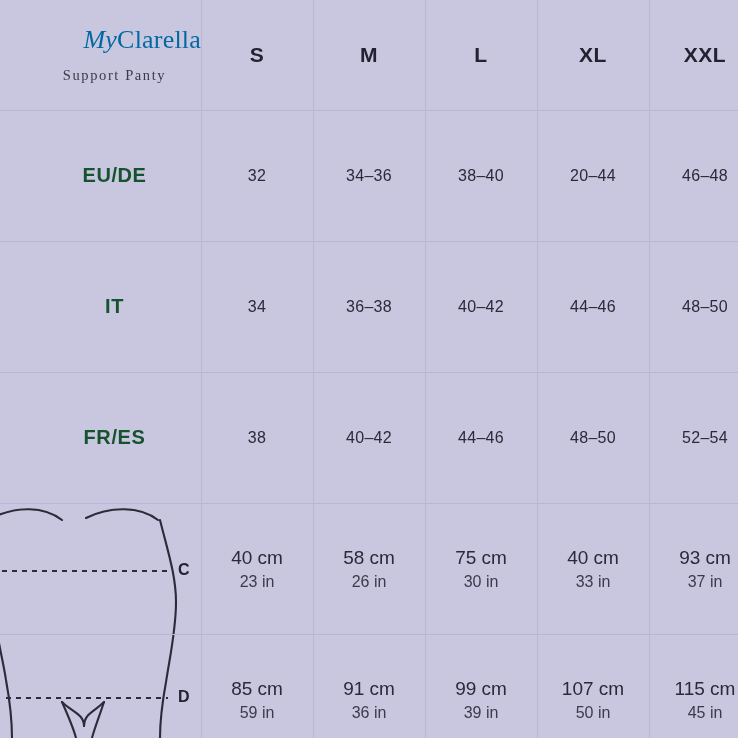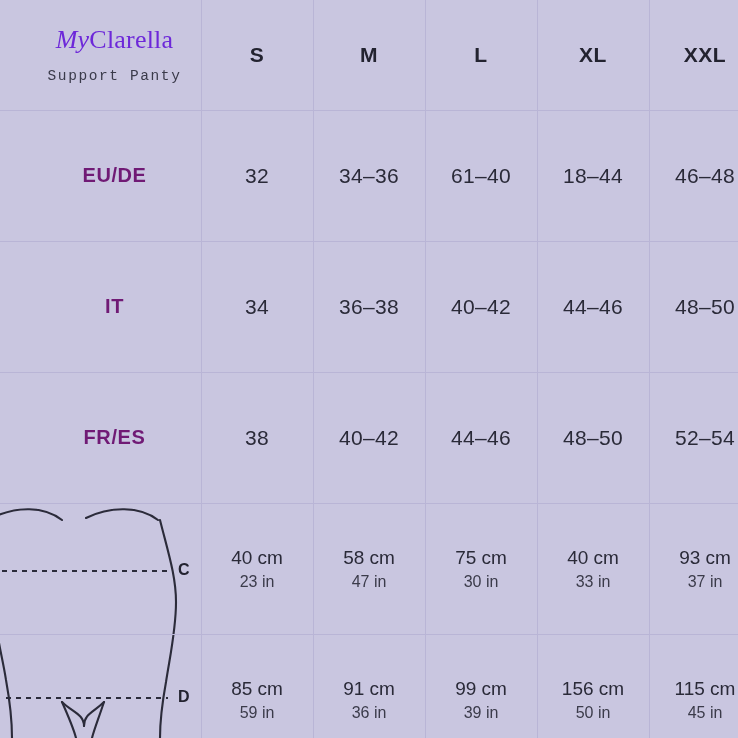--- a/index.html
+++ b/index.html
@@ -70,48 +70,49 @@
   }
 
   .brand-cell {
     text-align: left;
     padding-left: 28px !important;
   }
   .brand {
     font-family: "Liberation Serif", serif;
     font-size: 26px;
     letter-spacing: 0.2px;
-    color: #6d28d9;
+    color: #0369a1;
     line-height: 1.1;
     white-space: nowrap;
+    text-align: right;
   }
   .brand .my {
     font-style: italic;
     font-family: "Liberation Serif", serif;
   }
   .brand-sub {
     margin-top: 13px;
     font-size: 14.5px;
     letter-spacing: 1.6px;
     color: #3a3a4a;
-    font-family: Liberation Mono, monospace;
+    font-family: Liberation Serif, serif;
   }
 
   
   .row-size { height: 131px; }
   .row-label {
     text-align: center;
     padding-left: 28px !important;
     font-size: 20px;
     font-weight: bold;
     letter-spacing: 0.6px;
-    color: #701a75;
+    color: #14532d;
   }
   .cell-val {
-    font-size: 21px;
+    font-size: 16px;
     color: #2a2a38;
     letter-spacing: 0.3px;
   }
 
   
   .row-meas { height: 131px; }
   .meas-cell .cm {
     font-size: 19px;
     color: #2a2a38;
     line-height: 1.35;
@@ -199,22 +200,22 @@
         <td class="size-head">M</td>
         <td class="size-head">L</td>
         <td class="size-head">XL</td>
         <td class="size-head">XXL</td>
       </tr>
 
       <tr class="row-size">
         <td class="row-label">EU/DE</td>
         <td class="cell-val">32</td>
         <td class="cell-val">34–36</td>
-        <td class="cell-val">61–40</td>
-        <td class="cell-val">18–44</td>
+        <td class="cell-val">38–40</td>
+        <td class="cell-val">20–44</td>
         <td class="cell-val">46–48</td>
       </tr>
 
       <tr class="row-size">
         <td class="row-label">IT</td>
         <td class="cell-val">34</td>
         <td class="cell-val">36–38</td>
         <td class="cell-val">40–42</td>
         <td class="cell-val">44–46</td>
         <td class="cell-val">48–50</td>
@@ -230,21 +231,21 @@
       </tr>
 
       <tr class="row-meas">
         <td></td>
         <td class="meas-cell">
           <div class="cm">40 cm</div>
           <div class="in">23 in</div>
         </td>
         <td class="meas-cell">
           <div class="cm">58 cm</div>
-          <div class="in">47 in</div>
+          <div class="in">26 in</div>
         </td>
         <td class="meas-cell">
           <div class="cm">75 cm</div>
           <div class="in">30 in</div>
         </td>
         <td class="meas-cell">
           <div class="cm">40 cm</div>
           <div class="in">33 in</div>
         </td>
         <td class="meas-cell">
@@ -261,21 +262,21 @@
         </td>
         <td class="meas-cell">
           <div class="cm">91 cm</div>
           <div class="in">36 in</div>
         </td>
         <td class="meas-cell">
           <div class="cm">99 cm</div>
           <div class="in">39 in</div>
         </td>
         <td class="meas-cell">
-          <div class="cm">156 cm</div>
+          <div class="cm">107 cm</div>
           <div class="in">50 in</div>
         </td>
         <td class="meas-cell">
           <div class="cm">115 cm</div>
           <div class="in">45 in</div>
         </td>
       </tr>
     </tbody>
   </table>
 

